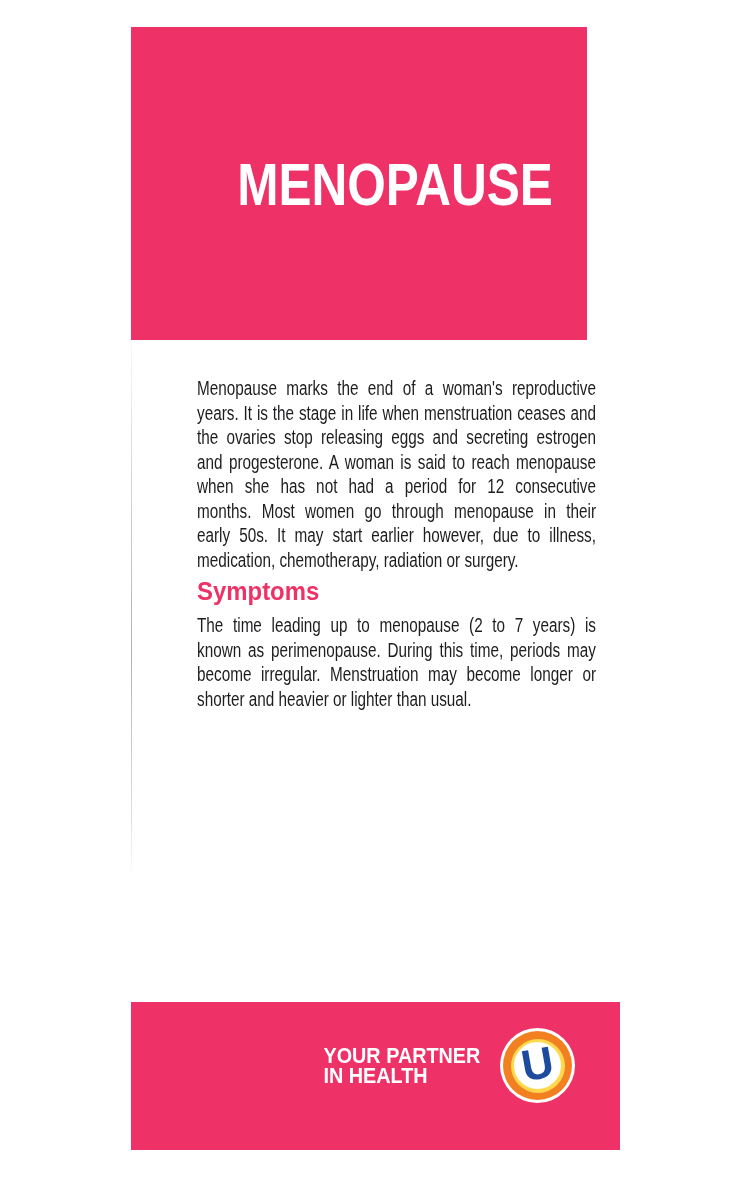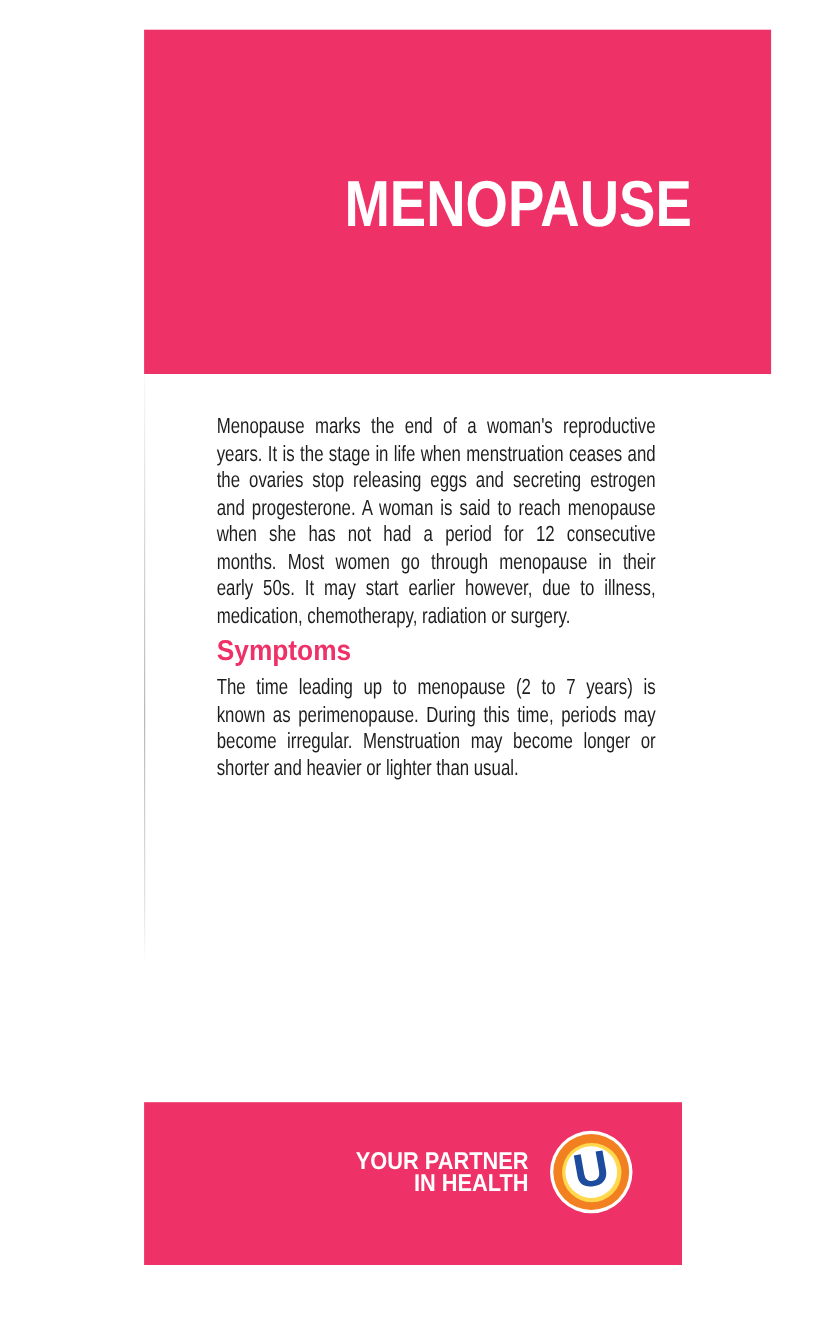--- a/index.html
+++ b/index.html
@@ -38,28 +38,28 @@
       rgba(110,110,120,0.55) 60%,
       rgba(130,130,150,0.25) 90%,
       rgba(130,130,150,0.0) 100%);
   }
 
   
   .header-banner {
     position: absolute;
     left: 0;
     top: 0;
-    width: 570px;
+    width: 456px;
     height: 313px;
     background: #EE3167;
     display: flex;
     align-items: center;
     justify-content: flex-end;
     box-sizing: border-box;
-    padding-right: 72px;
+    padding-right: 34px;
     padding-top: 4px;
   }
   .page-title {
     color: #ffffff;
     font-size: 59px;
     font-weight: bold;
     letter-spacing: 0px;
     white-space: nowrap;
     display: inline-block;
     transform: scaleX(0.84);
@@ -114,21 +114,21 @@
     left: 0;
     top: 975px;
     width: 489px;
     height: 148px;
     background: #EE3167;
   }
   .footer-tagline {
     position: absolute;
     right: 140px;
     top: 44px;
-    text-align: right;
+    text-align: left;
     color: #ffffff;
     font-weight: bold;
     font-size: 22px;
     line-height: 20px;
   }
   .footer-tagline .tl {
     display: block;
     transform: scaleX(0.9);
     transform-origin: right center;
     white-space: nowrap;

